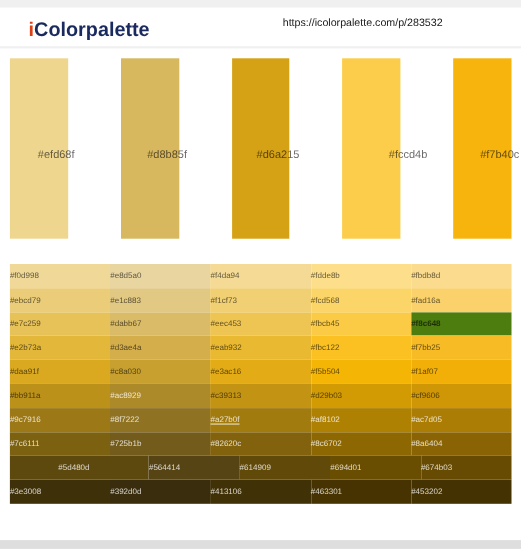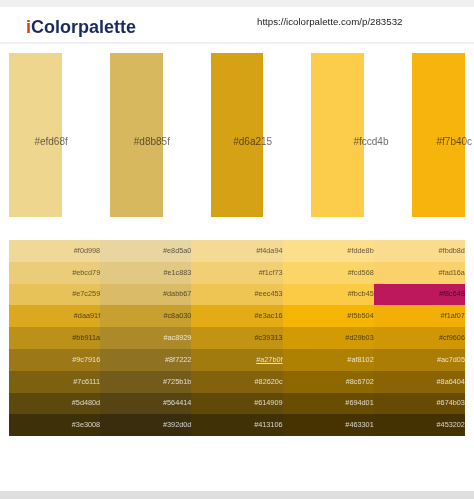--- a/index.html
+++ b/index.html
@@ -9,21 +9,21 @@
   .header{position:absolute;left:0;top:7px;width:474px;height:37px;background:#ffffff;}
   .header:after{content:"";position:absolute;left:0;bottom:0;width:474px;height:2px;background:#f0f0f0;}
   .logo{position:absolute;left:26px;top:11px;font-size:18px;line-height:18px;font-weight:bold;color:#1a2a5e;}
   .logo .i{color:#dc4016;}
   .url{position:absolute;left:257px;top:10px;font-size:9.7px;line-height:10px;color:#1a1a1a;}
   .palette{position:absolute;left:9px;top:53px;width:456px;height:164px;display:flex;gap:48px;}
   .palette .band{width:91.2px;position:relative;}
   .palette .band span{position:absolute;left:0;width:91.2px;top:84px;text-align:center;font-size:10px;line-height:10px;padding-right:7px;box-sizing:border-box;}
   .grid{position:absolute;left:9px;top:240px;width:456px;}
   .grow{display:flex;height:21.8px;}
-  .cell{width:91.2px;display:flex;align-items:center;justify-content:flex-end;font-size:7.3px;line-height:8px;}
+  .cell{width:91.2px;display:flex;align-items:center;justify-content:flex-start;font-size:7.3px;line-height:8px;}
   .botbar{position:absolute;left:0;top:491px;width:474px;height:8px;background:#dedede;}
 </style>
 </head>
 <body>
 
 <div class="topbar"></div>
 <div class="header">
   <div class="logo"><span class="i">i</span><span>Colorpalette</span></div>
   <div class="url">https://icolorpalette.com/p/283532</div>
 </div>
@@ -85,22 +85,39 @@
       </div>
       <div class="cell" style="background: rgb(218, 187, 103);">
         <span style="color: rgba(0, 0, 0, 0.62);">#dabb67</span>
       </div>
       <div class="cell" style="background: rgb(238, 196, 83);">
         <span style="color: rgba(0, 0, 0, 0.62);">#eec453</span>
       </div>
       <div class="cell" style="background: rgb(251, 203, 69);">
         <span style="color: rgba(0, 0, 0, 0.62);">#fbcb45</span>
       </div>
-      <div class="cell" style="background: #be185d;">
+      <div class="cell" style="background: #4d7c0f; font-weight: bold;">
         <span style="color: rgba(0, 0, 0, 0.62);">#f8c648</span>
+      </div>
+    </div>
+    <div class="grow">
+      <div class="cell" style="background: rgb(226, 183, 58);">
+        <span style="color: rgba(0, 0, 0, 0.62);">#e2b73a</span>
+      </div>
+      <div class="cell" style="background: rgb(211, 174, 74);">
+        <span style="color: rgba(0, 0, 0, 0.62);">#d3ae4a</span>
+      </div>
+      <div class="cell" style="background: rgb(234, 185, 50);">
+        <span style="color: rgba(0, 0, 0, 0.62);">#eab932</span>
+      </div>
+      <div class="cell" style="background: rgb(251, 193, 34);">
+        <span style="color: rgba(0, 0, 0, 0.62);">#fbc122</span>
+      </div>
+      <div class="cell" style="background: rgb(247, 187, 37);">
+        <span style="color: rgba(0, 0, 0, 0.62);">#f7bb25</span>
       </div>
     </div>
     <div class="grow">
       <div class="cell" style="background: rgb(218, 169, 31);">
         <span style="color: rgba(0, 0, 0, 0.62);">#daa91f</span>
       </div>
       <div class="cell" style="background: rgb(200, 160, 48);">
         <span style="color: rgba(0, 0, 0, 0.62);">#c8a030</span>
       </div>
       <div class="cell" style="background: rgb(227, 172, 22);">
@@ -158,21 +175,21 @@
         <span style="color: rgba(255, 255, 255, 0.78);">#82620c</span>
       </div>
       <div class="cell" style="background: rgb(140, 103, 2);">
         <span style="color: rgba(255, 255, 255, 0.78);">#8c6702</span>
       </div>
       <div class="cell" style="background: rgb(138, 100, 4);">
         <span style="color: rgba(255, 255, 255, 0.78);">#8a6404</span>
       </div>
     </div>
     <div class="grow">
-      <div class="cell" style="background: rgb(93, 72, 13);">
+      <div class="cell" style="background: rgb(93, 72, 13); padding-left: 44px;">
         <span style="color: rgba(255, 255, 255, 0.78);">#5d480d</span>
       </div>
       <div class="cell" style="background: rgb(86, 68, 20);">
         <span style="color: rgba(255, 255, 255, 0.78);">#564414</span>
       </div>
       <div class="cell" style="background: rgb(97, 73, 9);">
         <span style="color: rgba(255, 255, 255, 0.78);">#614909</span>
       </div>
       <div class="cell" style="background: rgb(105, 77, 1);">
         <span style="color: rgba(255, 255, 255, 0.78);">#694d01</span>

